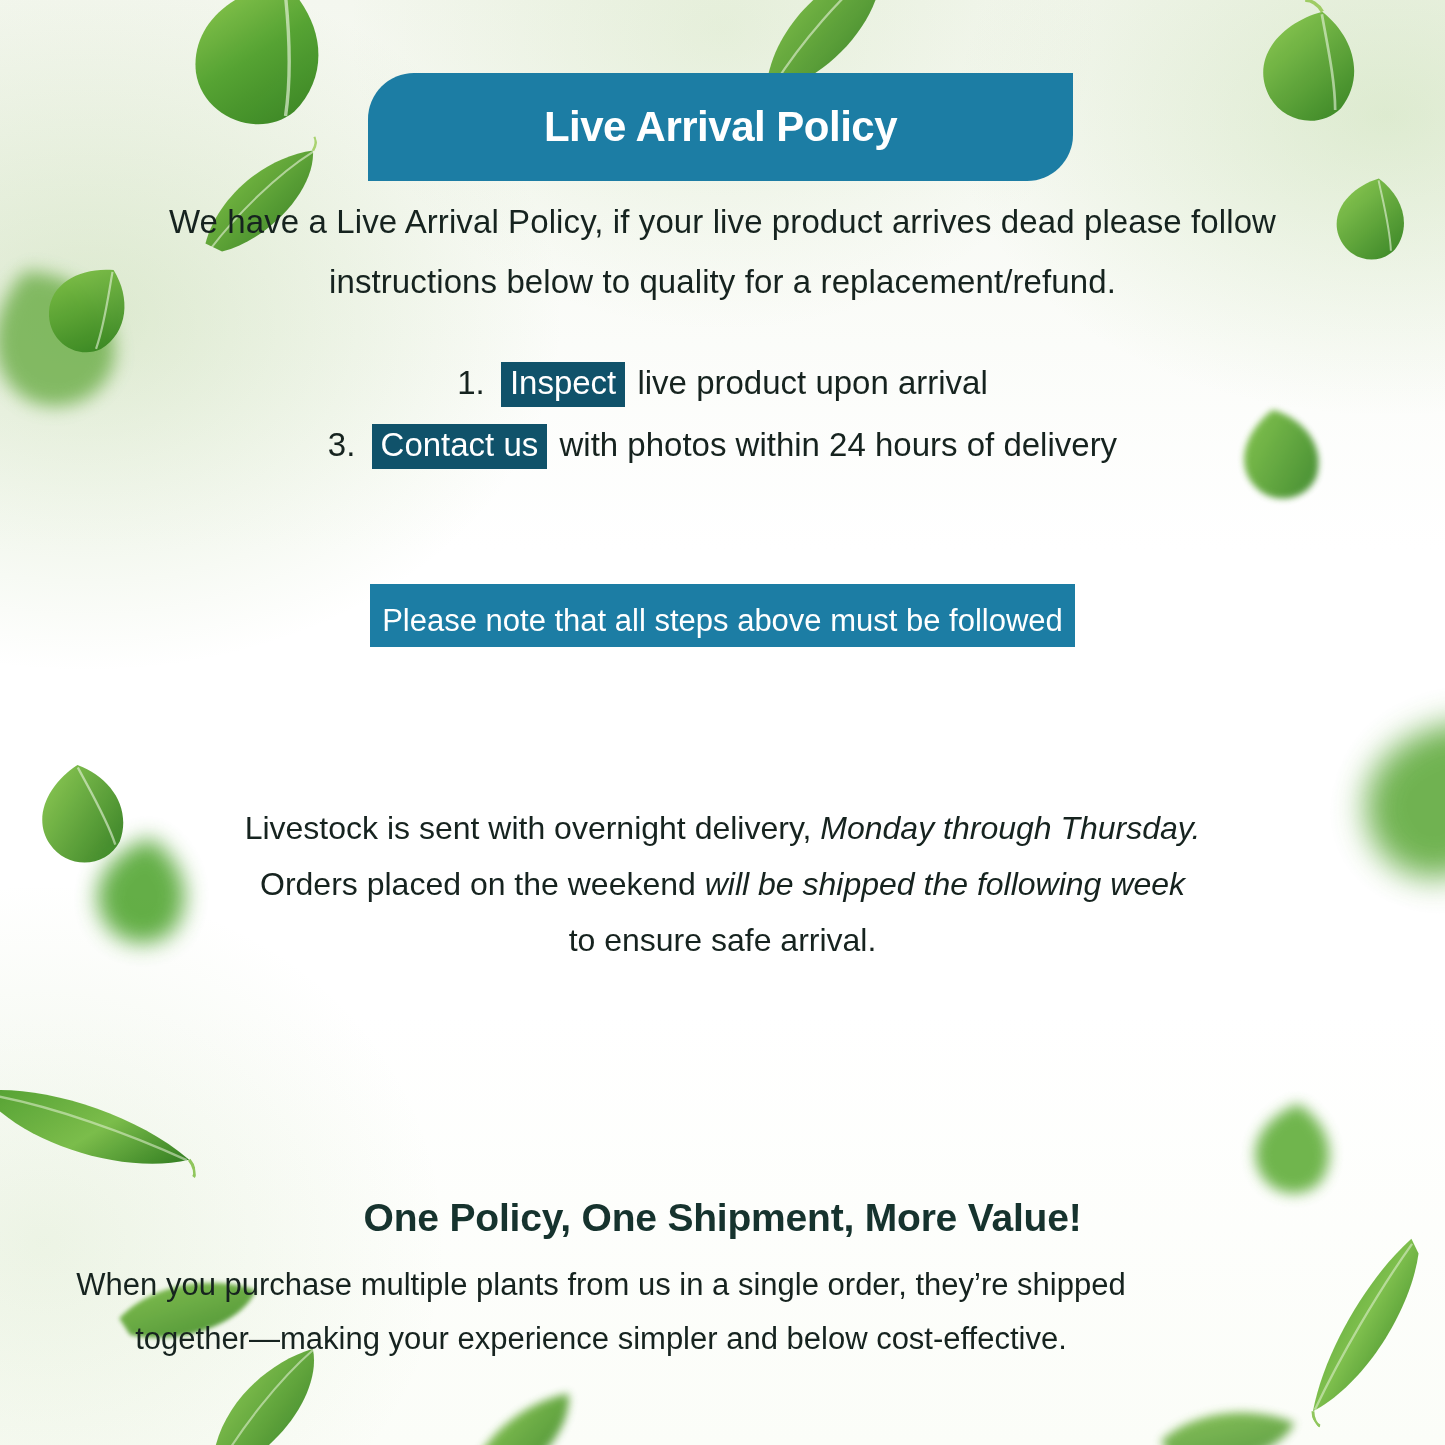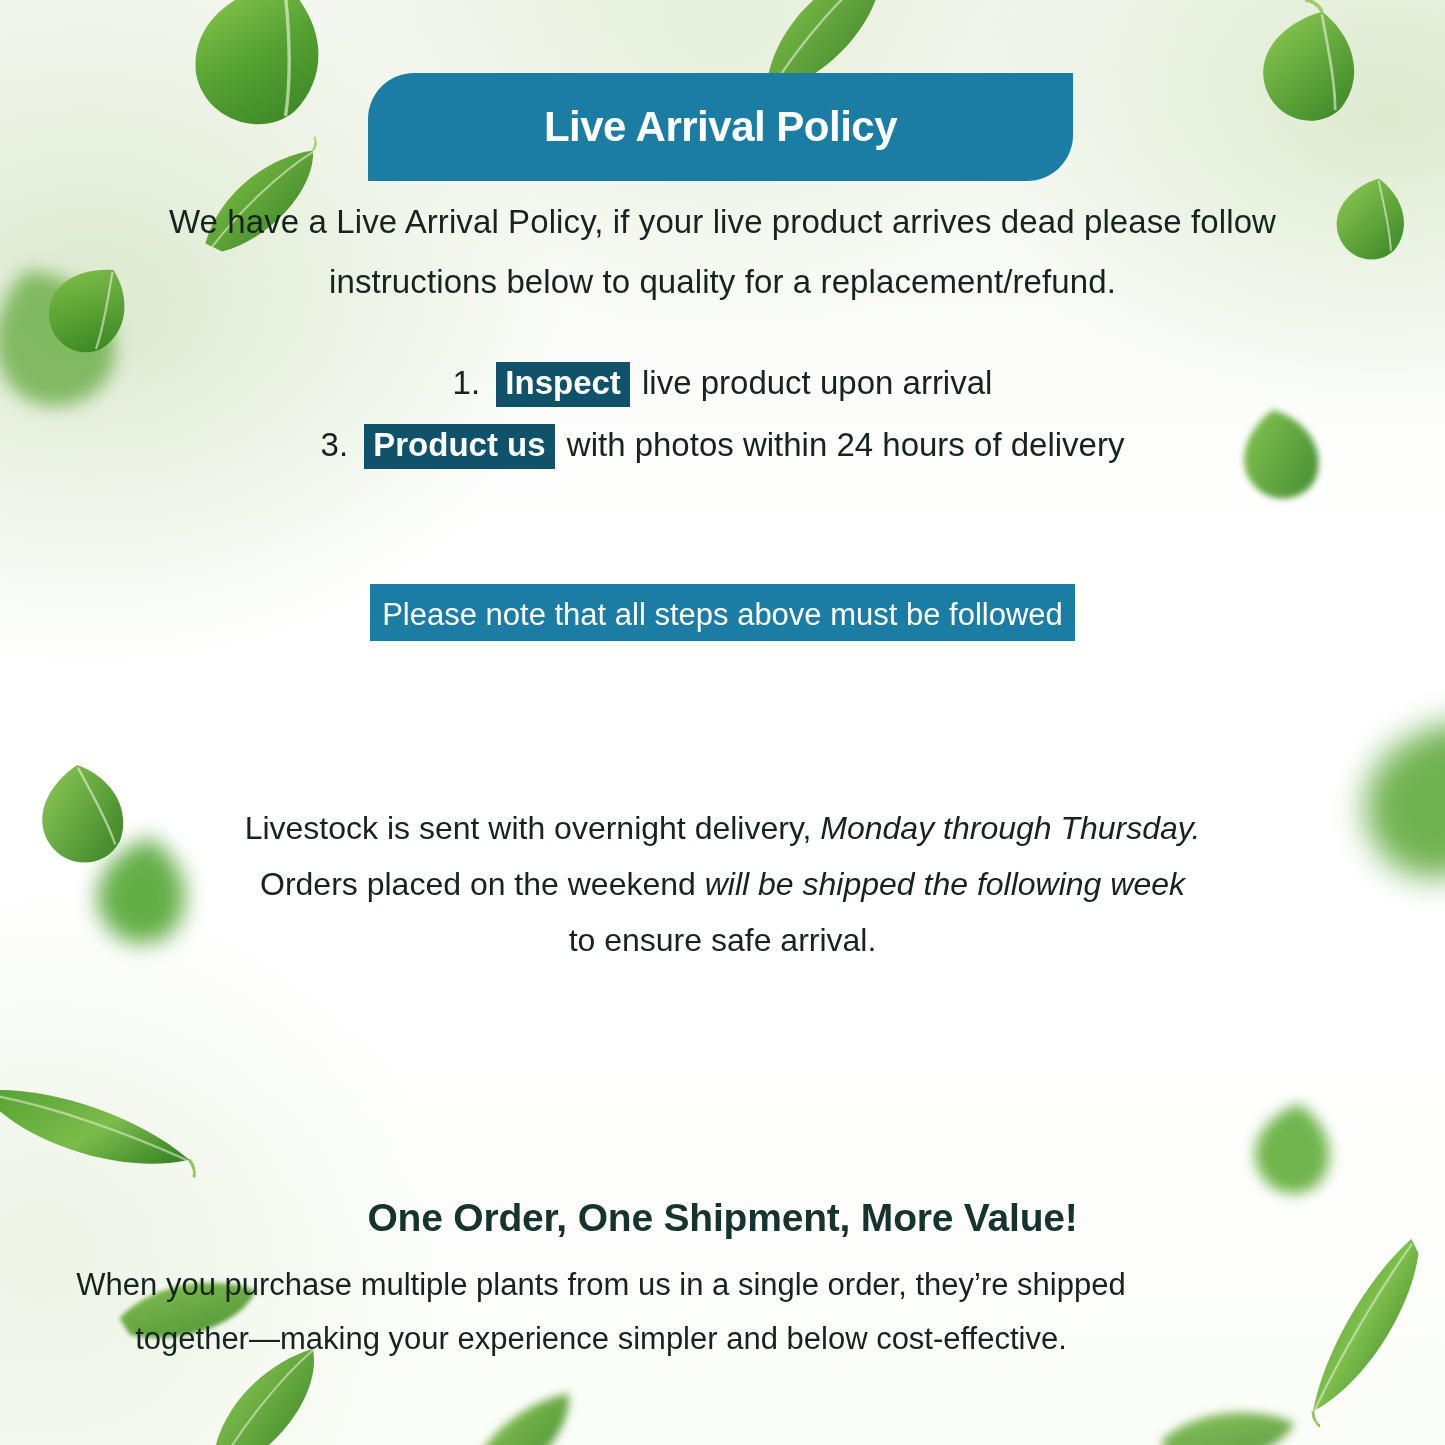--- a/index.html
+++ b/index.html
@@ -91,40 +91,40 @@
     list-style: none;
     margin: 0;
     padding: 0;
   }
   #steps li { white-space: nowrap; }
   .num { margin-right: 4px; }
   .chip {
     display: inline-block;
     background: #10526a;
     color: #ffffff;
-    font-weight: bold;
+    font-weight: normal;
     padding: 2px 9px 5px 9px;
     margin: 0 3px;
     line-height: 38px;
     vertical-align: baseline;
   }
 
   #note {
     position: absolute;
     left: 0;
     top: 584px;
     width: 1445px;
     text-align: center;
     font-size: 31px;
   }
   #note .noteline {
     display: inline-block;
     background: #1c7da4;
     color: #ffffff;
-    padding: 13px 12px 8px 12px;
+    padding: 19px 12px 8px 12px;
     line-height: 36px;
     margin-bottom: 15px;
     white-space: nowrap;
   }
 
   #livestock {
     position: absolute;
     left: 0;
     top: 800px;
     width: 1445px;
@@ -385,21 +385,21 @@
   <ol id="steps">
     <li>
       <span class="num">1.</span>
       <span></span>
       <span class="chip">Inspect</span>
       <span>live product upon arrival</span>
     </li>
     <li>
       <span class="num">3.</span>
       <span></span>
-      <span class="chip">Product us</span>
+      <span class="chip">Contact us</span>
       <span>with photos within 24 hours of delivery</span>
     </li>
   </ol>
 
   <div id="note">
     <div><span class="noteline">Please note that all steps above must be followed</span></div>
   </div>
 
   <div id="livestock">
     <div>
@@ -407,20 +407,20 @@
       <em>Monday through Thursday.</em>
     </div>
     <div>
       <span>Orders placed on the weekend</span>
       <em>will be shipped the following week</em>
     </div>
     <div>to ensure safe arrival.</div>
   </div>
 
 
-  <div id="subhead">One Order, One Shipment, More Value!</div>
+  <div id="subhead">One Policy, One Shipment, More Value!</div>
 
   <div id="outro">
     <div>When you purchase multiple plants from us in a single order, they’re shipped</div>
     <div>together—making your experience simpler and below cost-effective.</div>
   </div>
 
 </div>
 
 </body></html>

